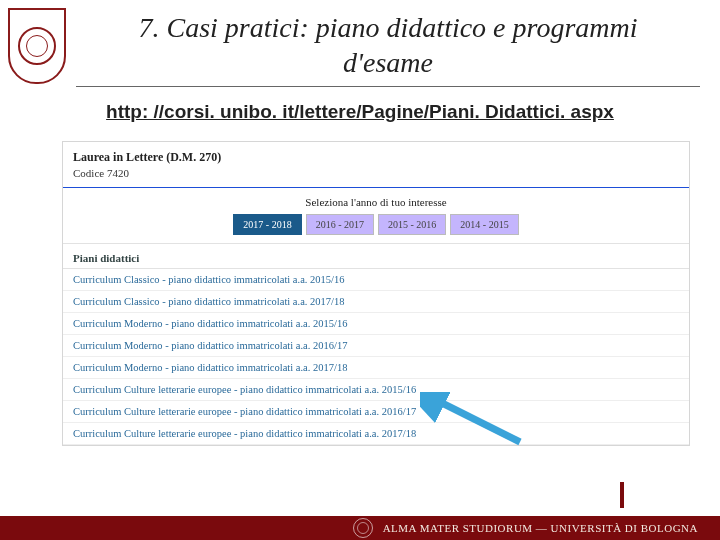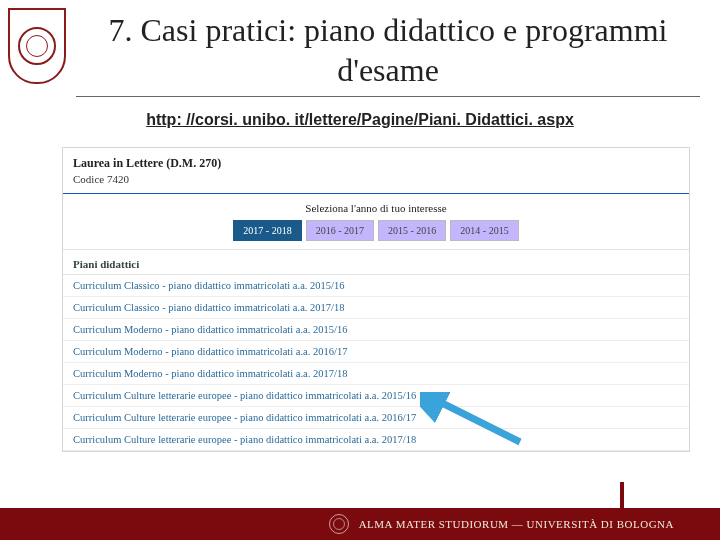--- a/index.html
+++ b/index.html
@@ -43,32 +43,33 @@
     inset: 6px;
     border: 1px solid #8a1b1b;
     border-radius: 50%;
   }
   .title-block {
     flex: 1;
     text-align: center;
     padding-top: 2px;
   }
   .title {
-    font-size: 32px;
+    font-size: 28px;
     color: #222;
     line-height: 1.25;
     font-weight: 400;
+    font-style: italic;
   }
   .title-underline {
     border-bottom: 1.5px solid #666;
     margin: 6px 0 0 0;
   }
   .url-line {
     text-align: center;
-    font-size: 16px;
+    font-size: 19px;
     font-weight: 700;
     color: #222;
     text-decoration: underline;
     margin-top: 14px;
     font-family: Arial, sans-serif;
   }
   .screenshot {
     margin: 18px 30px 0 62px;
     border: 1px solid #d6d6d6;
     font-family: Liberation Serif, serif;
@@ -135,26 +136,26 @@
     position: absolute;
     left: 420px;
     top: 392px;
     pointer-events: none;
   }
   .footer {
     position: absolute;
     bottom: 0;
     left: 0;
     right: 0;
-    height: 32px;
+    height: 24px;
     background: #7a0a0d;
     display: flex;
     align-items: center;
     justify-content: flex-end;
-    padding: 0 46px;
+    padding: 0 22px;
   }
   .footer-seal {
     width: 18px;
     height: 18px;
     border: 1px solid rgba(255,255,255,0.6);
     border-radius: 50%;
     margin-right: 10px;
     position: relative;
   }
   .footer-seal::after{

